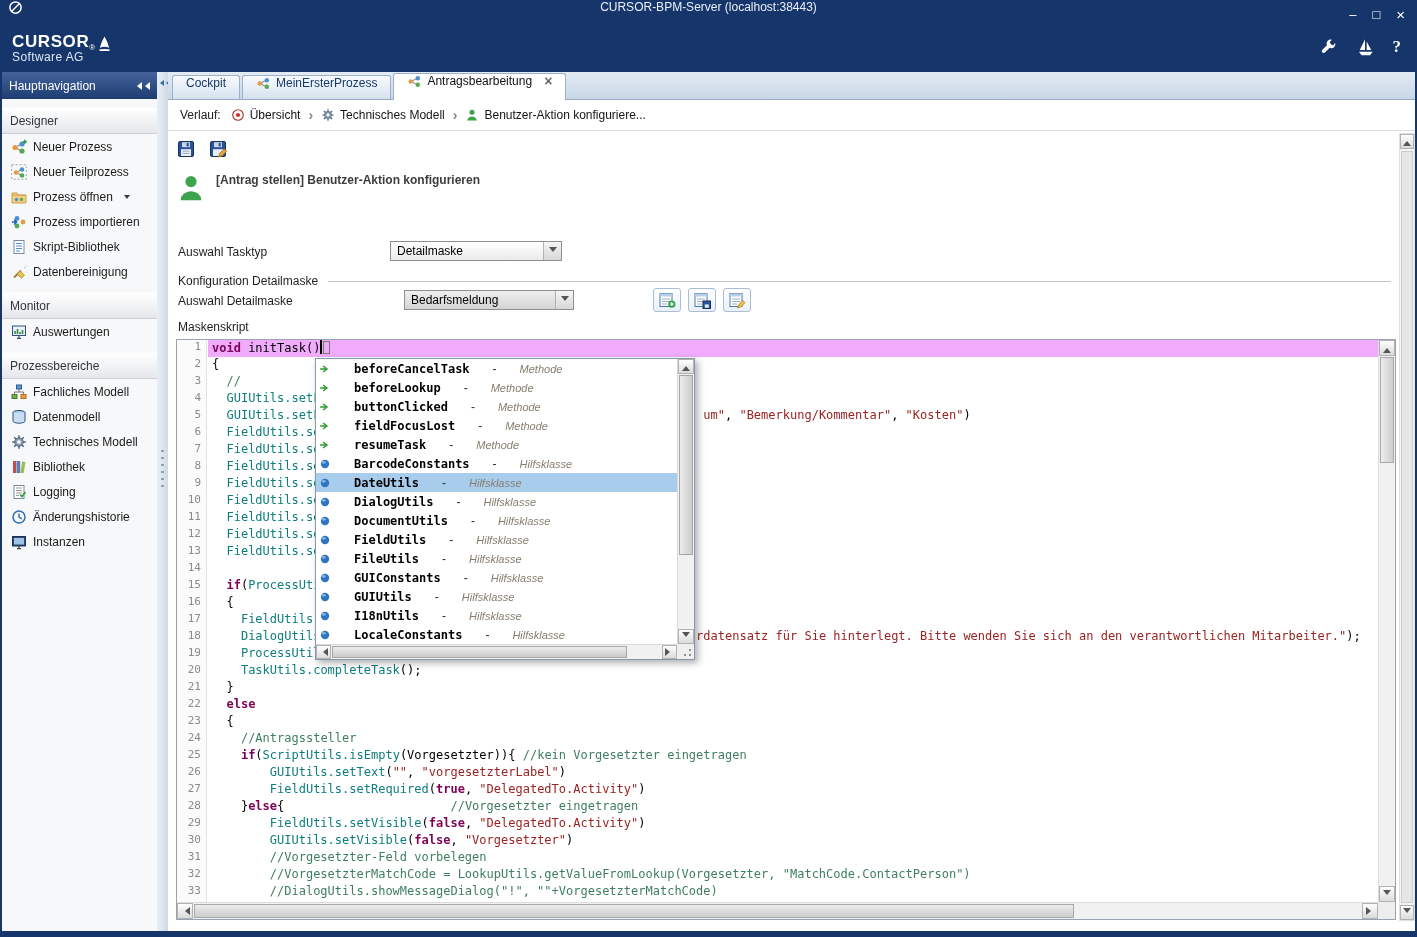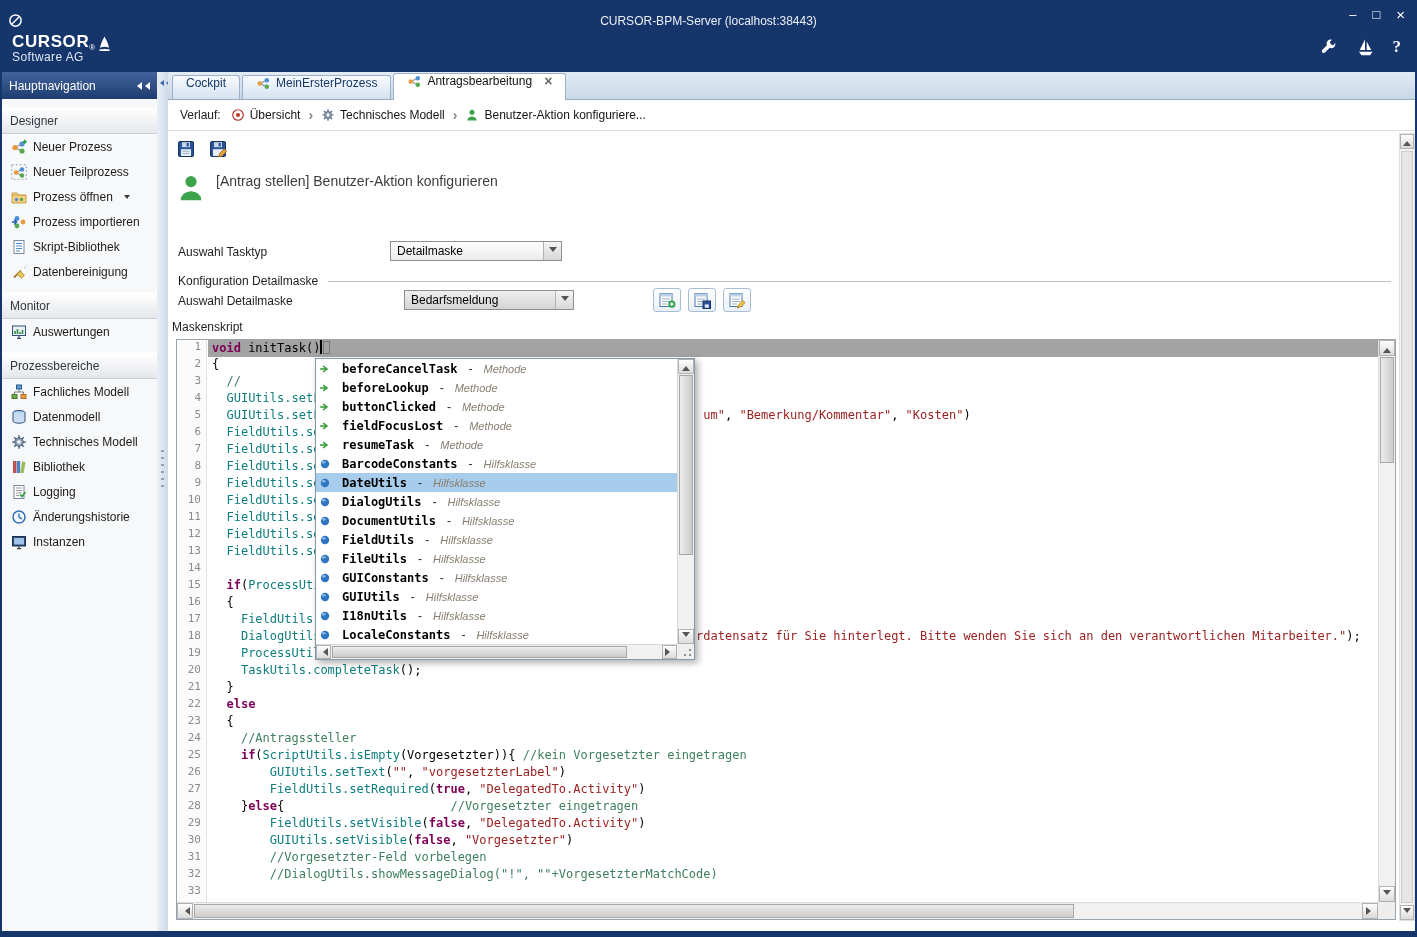--- a/index.html
+++ b/index.html
@@ -2,21 +2,21 @@
 <html><head>
 <meta charset="utf-8">
 <style>
 *{margin:0;padding:0;box-sizing:border-box}
 html,body{width:1417px;height:937px;overflow:hidden;background:#15356b;font-family:"Liberation Sans",sans-serif}
 .app{position:relative;width:1417px;height:937px;background:#15356b}
 .ico{display:inline-flex;align-items:center;justify-content:center}
 .ico svg{width:16px;height:16px}
 
 
-.titlebar{position:absolute;left:0;top:0;width:100%;height:28px;color:#fff;display:flex;align-items:flex-end;padding:0 8px}
+.titlebar{position:absolute;left:0;top:0;width:100%;height:28px;color:#fff;display:flex;align-items:flex-start;padding:0 8px}
 .app-ico svg{width:15px;height:15px}
 .win-title{position:absolute;left:0;right:0;text-align:center;font-size:12px;color:#eaeff7}
 .win-controls{position:absolute;right:12px;top:0;height:28px;display:flex;gap:16px;align-items:center;font-size:13px;color:#fff}
 .wc{cursor:default}
 .wc-close{font-size:15px}
 
 
 .appheader{position:absolute;top:28px;left:0;width:100%;height:44px}
 .brand{position:absolute;left:12px;top:4px;color:#fff}
 .brand-row{display:flex;align-items:flex-end}
@@ -64,21 +64,21 @@
 .content{position:absolute;left:0;right:0;top:59px;bottom:0;background:#fff}
 
 
 .toolbar{position:absolute;left:5px;top:6px;display:flex;gap:6px}
 .tb-btn{width:26px;height:24px;display:flex;align-items:center;justify-content:center;border:1px solid transparent;border-radius:2px}
 .tb-btn svg{width:18px;height:18px}
 
 
 .page-ico{position:absolute;left:8px;top:42px}
 .page-ico svg{width:30px;height:30px}
-.page-title{position:absolute;left:48px;top:42px;font-size:14px;font-weight:normal;color:#3d3d3d}
+.page-title{position:absolute;left:48px;top:42px;font-size:12px;font-weight:bold;color:#3d3d3d}
 .page-desc{position:absolute;left:48px;top:76px;font-size:11.5px;color:#2c2c2c;white-space:nowrap}
 
 
 .f-label{position:absolute;font-size:12px;color:#1e1e1e}
 .combo{position:absolute;height:20px;border:1px solid #8f8f8f;background:linear-gradient(#ffffff,#ebebeb);display:flex;align-items:center;font-size:12px;color:#000;padding-left:6px}
 .combo.gray{background:linear-gradient(#efefef,#d4d4d4)}
 .arrowbox{position:absolute;top:0;right:0;bottom:0;width:18px;border-left:1px solid #b2b2b2;background:linear-gradient(#f5f5f5,#d7d7d7);display:flex;align-items:center;justify-content:center}
 .tri{width:0;height:0;border:4px solid transparent}
 .tri.down{border-top:5px solid #555;margin-top:4px}
 .tri.up{border-bottom:5px solid #555;margin-bottom:4px}
@@ -89,21 +89,21 @@
 .mask-btns{position:absolute;left:485px;top:157px;display:flex;gap:7px}
 .mb{width:28px;height:24px;display:flex;align-items:center;justify-content:center;border:1px solid #a9bdd3;border-radius:3px;background:linear-gradient(#ffffff,#e9f0f8)}
 .mb svg{width:17px;height:17px}
 
 
 .editor{position:absolute;left:8px;top:208px;width:1220px;height:581px;border:1px solid #99a3ad;background:#fff}
 .ed-gutter{position:absolute;left:0;top:0;bottom:17px;width:30px;background:#fbfbfb;border-right:1px solid #e2e2e2;overflow:hidden}
 .ln-num{height:17px;line-height:17px;text-align:right;padding-right:5px;font:11px "DejaVu Sans Mono",monospace;color:#8b8b8b}
 .ed-code{position:absolute;left:31px;right:17px;top:0;bottom:17px;overflow:hidden}
 .code-line{height:17px;line-height:17px;white-space:pre;font:12px "DejaVu Sans Mono",monospace;color:#000;padding-left:4px}
-.code-line.cur{background:#a3a3a3}
+.code-line.cur{background:#f0abfc}
 .tk-d{color:#000}
 .tk-k{color:#7f0055;font-weight:bold}
 .tk-t{color:#0e7d7d}
 .tk-s{color:#9b2222}
 .tk-c{color:#3f7f5f}
 .caret{display:inline-block;width:1.5px;height:14px;background:#000;vertical-align:-2px}
 .caret-box{display:inline-block;width:7px;height:13px;border:1px solid #767676;vertical-align:-2px;margin-left:1px}
 
 
 .sbtn{position:absolute;background:linear-gradient(#fefefe,#dbdbdb);border:1px solid #b2b2b2;display:flex;align-items:center;justify-content:center}
@@ -111,21 +111,21 @@
 .ed-vs .vthumb{position:absolute;left:1px;right:1px;top:17px;height:106px;background:linear-gradient(90deg,#ececec,#cdcdcd);border:1px solid #a8a8a8}
 .ed-hs{position:absolute;left:0;right:17px;bottom:0;height:17px;background:#f1f1f1;border-top:1px solid #dcdcdc}
 .ed-hs .hthumb{position:absolute;top:1px;bottom:1px;left:17px;width:880px;background:linear-gradient(#ececec,#cdcdcd);border:1px solid #a8a8a8}
 .ed-corner{position:absolute;right:0;bottom:0;width:17px;height:17px;background:#ededed}
 .outer-vs{position:absolute;right:0;top:2px;bottom:10px;width:16px;background:#f4f4f4;border:1px solid #e0e0e0}
 .outer-vs .vthumb{position:absolute;left:1px;right:1px;top:17px;bottom:17px;background:#e6e6e6;border:1px solid #cdcdcd}
 
 
 .ac{position:absolute;left:315px;top:358px;width:380px;height:302px;background:#fff;border:1px solid #8399ae;box-shadow:3px 3px 7px rgba(0,0,0,.32);z-index:40}
 .ac-list{position:absolute;left:0;top:0;right:17px;bottom:15px;overflow:hidden;background:#fff}
-.ac-row{height:19px;display:flex;align-items:center;gap:11px;padding-left:3px;white-space:nowrap}
+.ac-row{height:19px;display:flex;align-items:center;gap:23px;padding-left:3px;white-space:nowrap}
 .ac-row.sel{background:#a8cdec}
 .ac-row .ico svg{width:12px;height:12px}
 .ac-name{font:bold 12px "DejaVu Sans Mono",monospace;color:#000}
 .ac-sep{font:12px "Liberation Sans",sans-serif;color:#2a2a2a}
 .ac-kind{font:italic 11px "Liberation Sans",sans-serif;color:#877d6f}
 .ac-vs{position:absolute;right:0;top:0;bottom:15px;width:17px;background:#f1f1f1;border-left:1px solid #d8d8d8}
 .ac-vs .vthumb{position:absolute;left:1px;right:1px;top:16px;height:180px;background:linear-gradient(90deg,#ececec,#cbcbcb);border:1px solid #a6a6a6}
 .ac-hs{position:absolute;left:0;right:17px;bottom:0;height:15px;background:#f1f1f1;border-top:1px solid #d8d8d8}
 .ac-hs .hthumb{position:absolute;top:1px;bottom:1px;left:16px;width:295px;background:linear-gradient(#ececec,#cbcbcb);border:1px solid #a6a6a6}
 .ac-corner{position:absolute;right:0;bottom:0;width:17px;height:15px;background:#efefef}
@@ -495,21 +495,21 @@
           <span class="mb">
             <svg viewBox="0 0 17 17">
                 <rect x="1" y="1.5" width="12" height="13" fill="#fff" stroke="#4a78b0"></rect>
                 <rect x="1" y="1.5" width="12" height="3" fill="#b8cfe8"></rect>
                 <path d="M3 7 h8 M3 9.5 h8 M3 12 h5" stroke="#9ab0c8" stroke-width="1"></path>
                 <path d="M8.5 16 l1-3.2 4.3-4.3 2.2 2.2 -4.3 4.3 z" fill="#f0c040" stroke="#a8842a" stroke-width=".8"></path>
               </svg>
           </span>
         </div>
 
-        <div class="f-label" style="left:4px;top:189px">Maskenskript</div>
+        <div class="f-label" style="left:10px;top:189px">Maskenskript</div>
 
         <div class="editor">
           <div class="ed-gutter" id="ed-gutter">
               <div class="ln-num">1</div>
               <div class="ln-num">2</div>
               <div class="ln-num">3</div>
               <div class="ln-num">4</div>
               <div class="ln-num">5</div>
               <div class="ln-num">6</div>
               <div class="ln-num">7</div>
@@ -565,20 +565,21 @@
               <div class="code-line"><span class="tk-d">  </span><span class="tk-k">else</span></div>
               <div class="code-line"><span class="tk-d">  {</span></div>
               <div class="code-line"><span class="tk-d">    </span><span class="tk-c">//Antragssteller</span></div>
               <div class="code-line"><span class="tk-d">    </span><span class="tk-k">if</span><span class="tk-d">(</span><span class="tk-t">ScriptUtils.isEmpty</span><span class="tk-d">(Vorgesetzter)){ </span><span class="tk-c">//kein Vorgesetzter eingetragen</span></div>
               <div class="code-line"><span class="tk-d">        </span><span class="tk-t">GUIUtils.setText</span><span class="tk-d">(</span><span class="tk-s">""</span><span class="tk-d">, </span><span class="tk-s">"vorgesetzterLabel"</span><span class="tk-d">)</span></div>
               <div class="code-line"><span class="tk-d">        </span><span class="tk-t">FieldUtils.setRequired</span><span class="tk-d">(</span><span class="tk-k">true</span><span class="tk-d">, </span><span class="tk-s">"DelegatedTo.Activity"</span><span class="tk-d">)</span></div>
               <div class="code-line"><span class="tk-d">    }</span><span class="tk-k">else</span><span class="tk-d">{</span><span class="tk-d">                       </span><span class="tk-c">//Vorgesetzter eingetragen</span></div>
               <div class="code-line"><span class="tk-d">        </span><span class="tk-t">FieldUtils.setVisible</span><span class="tk-d">(</span><span class="tk-k">false</span><span class="tk-d">, </span><span class="tk-s">"DelegatedTo.Activity"</span><span class="tk-d">)</span></div>
               <div class="code-line"><span class="tk-d">        </span><span class="tk-t">GUIUtils.setVisible</span><span class="tk-d">(</span><span class="tk-k">false</span><span class="tk-d">, </span><span class="tk-s">"Vorgesetzter"</span><span class="tk-d">)</span></div>
               <div class="code-line"><span class="tk-d">        </span><span class="tk-c">//Vorgesetzter-Feld vorbelegen</span></div>
+              <div class="code-line"><span class="tk-d">        </span><span class="tk-c">//VorgesetzterMatchCode = LookupUtils.getValueFromLookup(Vorgesetzter, "MatchCode.ContactPerson")</span></div>
               <div class="code-line"><span class="tk-d">        </span><span class="tk-c">//DialogUtils.showMessageDialog("!", ""+VorgesetzterMatchCode)</span></div>
             </div>
           <div class="ed-vs">
             <span class="sbtn" style="left:0;right:0;top:0;height:16px">
                 <i class="tri up" style="margin-bottom:0"></i>
               </span>
             <div class="vthumb"></div>
             <span class="sbtn" style="left:0;right:0;bottom:0;height:16px">
                 <i class="tri down" style="margin-top:0"></i>
               </span>

